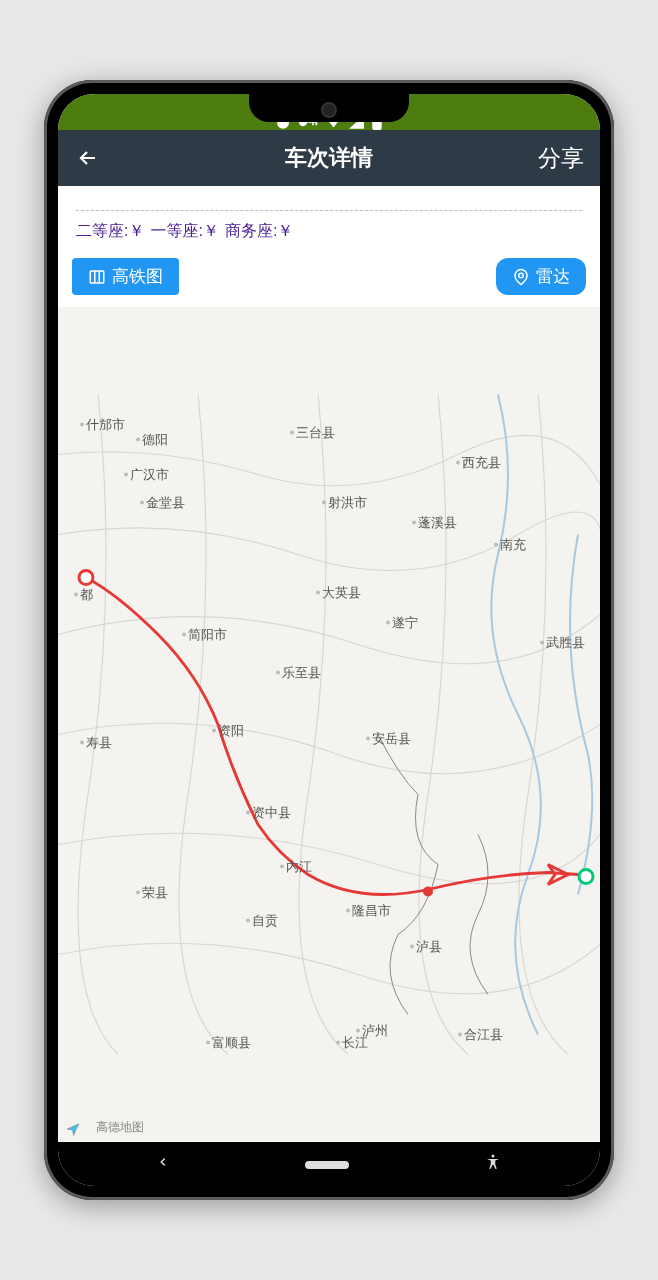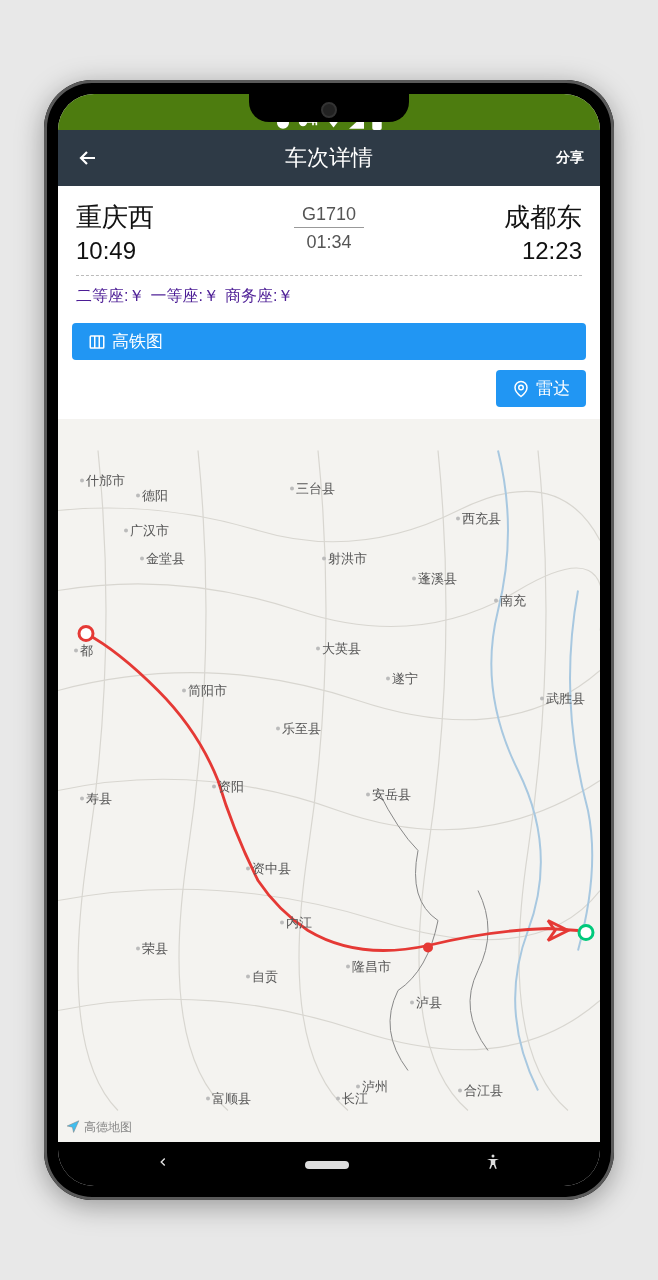--- a/index.html
+++ b/index.html
@@ -27,47 +27,47 @@
     justify-content: space-between; padding: 0 14px; font-size: 15px; font-weight: 500; flex-direction: column;
   }
   .status-left { display: flex; align-items: center; gap: 8px; }
   .status-right { display: flex; align-items: center; gap: 7px; }
   .status-right svg { fill: #fff; }
   .app-header {
     height: 56px; background: #2e3a46; color: #fff; display: flex; align-items: center;
     padding: 0 16px; position: relative;
   }
   .back-btn { width: 28px; height: 28px; display: flex; align-items: center; justify-content: center; cursor: pointer; }
-  .header-title { position: absolute; left: 50%; transform: translateX(-50%); font-size: 22px; font-weight: 400; }
-  .share-btn { margin-left: auto; font-size: 14px; cursor: pointer; font-weight: bold; }
+  .header-title { position: absolute; left: 50%; transform: translateX(-50%); font-size: 22px; font-weight: 700; }
+  .share-btn { margin-left: auto; font-size: 23px; cursor: pointer; }
   .content { flex: 1; background: #fff; display: flex; flex-direction: column; overflow: hidden; }
   .trip-summary { padding: 14px 18px 6px; }
   .trip-row1 { display: flex; justify-content: space-between; align-items: flex-start; }
   .trip-left, .trip-right { display: flex; flex-direction: column; }
   .trip-left .st, .trip-right .st { font-size: 26px; font-weight: 400; color: #111; }
   .trip-left .tm, .trip-right .tm { font-size: 24px; color: #111; margin-top: 2px; }
   .trip-right { text-align: right; }
   .trip-center { text-align: center; padding-top: 4px; }
   .train-no { font-size: 18px; color: #555; border-bottom: 1px solid #999; padding: 0 8px 2px; display: inline-block; }
   .duration { font-size: 18px; color: #555; margin-top: 4px; }
   .dash-line { border-top: 1px dashed #bbb; margin: 10px 0; }
   .price-row { font-size: 16px; color: #4c1d95; display: flex; gap: 6px; }
-  .btn-row { display: flex; gap: 10px; padding: 10px 14px 12px; flex-direction: column; }
+  .btn-row { display: flex; gap: 10px; padding: 10px 14px 12px; }
   .act-btn {
     background: #2196f3; color: #fff; border: none; border-radius: 4px;
     font-size: 17px; padding: 7px 16px; display: flex; align-items: center; gap: 6px;
     cursor: pointer;
   }
-  .act-btn.radar { margin-left: auto; }
+  .act-btn.radar { margin-left: auto; border-radius: 12px; }
   .map-area { flex: 1; background: #f4f3f0; position: relative; overflow: hidden; }
   .map-svg { width: 100%; height: 100%; display: block; }
   .map-city { font-size: 13px; fill: #555; font-family: sans-serif; }
   .map-watermark {
     position: absolute; left: 8px; bottom: 6px; font-size: 12px; color: #888;
-    display: flex; align-items: flex-start; gap: 4px;
+    display: flex; align-items: flex-end; gap: 16px;
   }
   .nav-bar {
     height: 44px; background: #000; display: flex; align-items: center; justify-content: space-around;
     padding: 0 30px;
   }
 </style>
 </head>
 <body>
 
 <div class="phone-frame">
@@ -120,34 +120,20 @@
         <svg width="24" height="24" viewBox="0 0 24 24" fill="none" stroke="#fff" stroke-width="2.2">
             <path d="M19 12H5M11 18l-6-6 6-6"></path>
           </svg>
       </div>
       <div class="header-title">车次详情</div>
       <div class="share-btn">分享</div>
     </div>
 
     <div class="content">
       <div class="trip-summary">
-        <div class="trip-row1">
-          <div class="trip-left">
-            <div class="st">重庆西</div>
-            <div class="tm">10:49</div>
-          </div>
-          <div class="trip-center">
-            <div class="train-no">G1710</div>
-            <div class="duration">01:34</div>
-          </div>
-          <div class="trip-right">
-            <div class="st">成都东</div>
-            <div class="tm">12:23</div>
-          </div>
-        </div>
         <div class="dash-line"></div>
         <div class="price-row">
           <span>二等座:￥</span>
           <span>一等座:￥</span>
           <span>商务座:￥</span>
         </div>
       </div>
 
       <div class="btn-row">
         <button class="act-btn">

